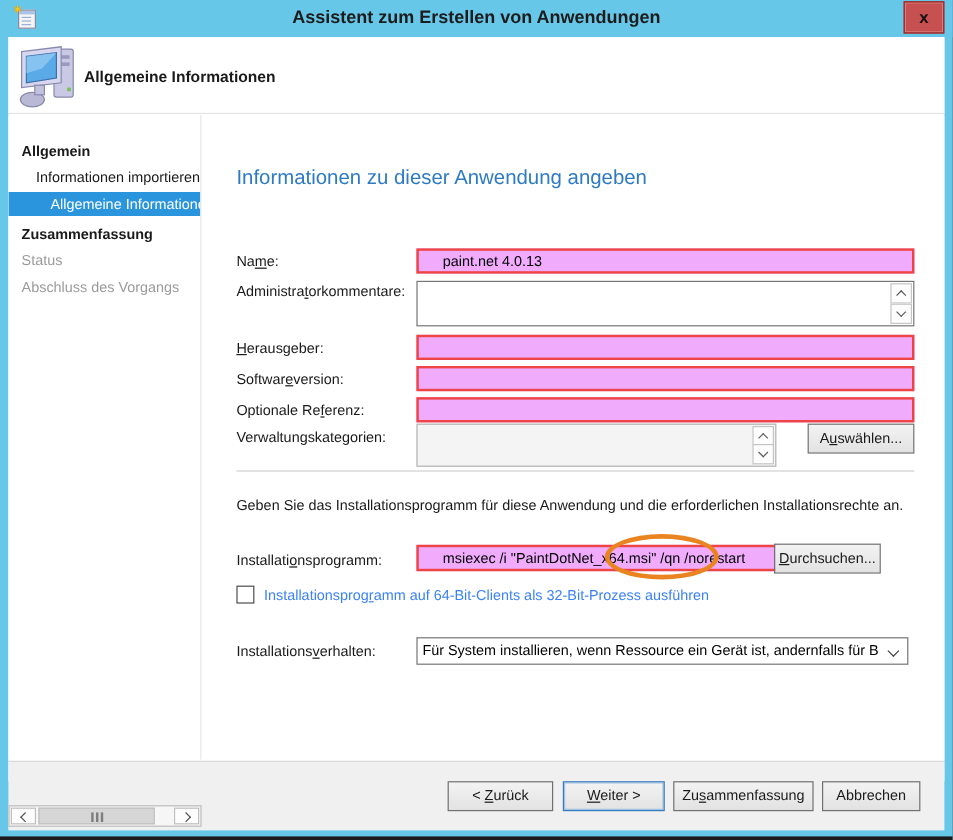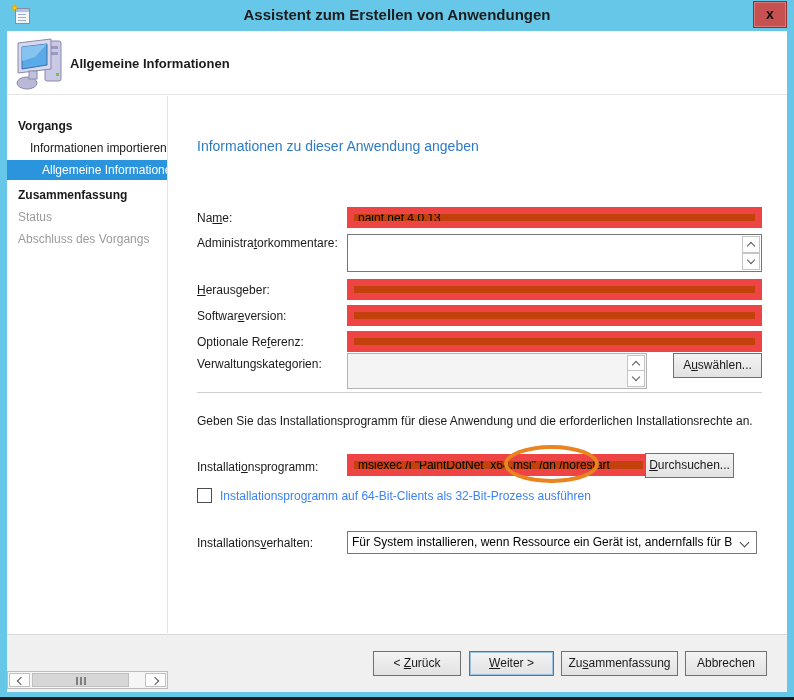--- a/index.html
+++ b/index.html
@@ -29,23 +29,23 @@
   #sidebar{position:absolute;left:0;top:65px;width:160px;height:537px;background:#fff;overflow:hidden;}
   #v-divider{position:absolute;left:160px;top:65px;width:1px;height:537px;background:#e2e2e2;}
   .nav{position:absolute;left:0;width:160px;height:20px;line-height:20px;font-size:12px;color:#1a1a1a;white-space:nowrap;overflow:hidden;cursor:default;}
   .nav.bold{font-weight:bold;}
   .nav.dis{color:#9b9b9b;}
   .nav.sel{background:#2a94dd;color:#fff;}
   .nav span{display:inline-block;}
 
   
   #main{position:absolute;left:161px;top:65px;width:619px;height:537px;background:#fff;}
-  #heading{position:absolute;left:29px;top:42px;font-size:14px;color:#2e7bc4;}
+  #heading{position:absolute;left:29px;top:42px;font-size:17px;color:#2e7bc4;}
   .lbl{position:absolute;left:29px;font-size:12px;color:#1a1a1a;white-space:nowrap;}
-  .txt{position:absolute;left:179px;width:415px;height:21px;border:7px solid #ef4444;background:#c2410c;font-size:12px;padding:2px 4px;color:#000;}
+  .txt{position:absolute;left:179px;width:415px;height:21px;border:2px solid #ef4444;background:#f0abfc;font-size:12px;padding:2px 20px;color:#000;}
   .areabox{position:absolute;left:179px;width:415px;height:38px;border:1px solid #767676;background:#fff;}
   .areabox.disabled{background:#f4f4f4;border-color:#b3b3b3;width:300px;height:36px;}
   .spin{position:absolute;right:1px;width:18px;height:17px;border:1px solid #c5c5c5;background:#fdfdfd;}
   .spin.up{top:1px;} .spin.dn{bottom:1px;}
   .chev{position:absolute;left:5px;width:6px;height:6px;border-right:1.4px solid #5a5a5a;border-bottom:1.4px solid #5a5a5a;}
   .chev.u{top:6px;transform:rotate(-135deg);}
   .chev.d{top:3px;transform:rotate(45deg);}
   .btn{position:absolute;height:25px;background:linear-gradient(#f3f3f3,#e2e2e2);border:1px solid #707070;font-size:12px;color:#1a1a1a;text-align:center;line-height:23px;cursor:pointer;}
   #divider1{position:absolute;left:29px;top:296px;width:565px;height:1px;background:#cfcfcf;}
   #instruction{position:absolute;left:29px;top:318px;font-size:12px;color:#1a1a1a;width:575px;}
@@ -100,21 +100,21 @@
         <ellipse cx="12" cy="48" rx="10" ry="6" fill="#b9b9d6" stroke="#8888ac"></ellipse>
         <polygon points="3,8 36,4 36,34 3,38" fill="#d7d7ef" stroke="#8888ac"></polygon>
         <polygon points="7,12 32,9 32,30 7,34" fill="#5aaae8" stroke="#3a6fa8"></polygon>
         <polygon points="7,12 32,9 20,22 7,26" fill="#8ec8f2" opacity="0.85"></polygon>
         <rect x="14" y="36" width="8" height="8" fill="#c2c2dd" stroke="#8888ac"></rect>
       </svg>
       <div id="header-title">Allgemeine Informationen</div>
     </div>
 
     <div id="sidebar">
-      <div class="nav bold" style="top:20px;"><span style="margin-left:11px;">Vorgangs</span></div>
+      <div class="nav bold" style="top:20px;"><span style="margin-left:11px;">Allgemein</span></div>
       <div class="nav" style="top:42px;"><span style="margin-left:23px;">Informationen importieren</span></div>
       <div class="nav sel" style="top:64px;"><span style="margin-left:35px;">Allgemeine Informationen</span></div>
       <div class="nav bold" style="top:89px;"><span style="margin-left:11px;">Zusammenfassung</span></div>
       <div class="nav dis" style="top:111px;"><span style="margin-left:11px;">Status</span></div>
       <div class="nav dis" style="top:133px;"><span style="margin-left:11px;">Abschluss des Vorgangs</span></div>
     </div>
     <div id="v-divider"></div>
 
     <div id="main">
       <div id="heading">Informationen zu dieser Anwendung angeben</div>

